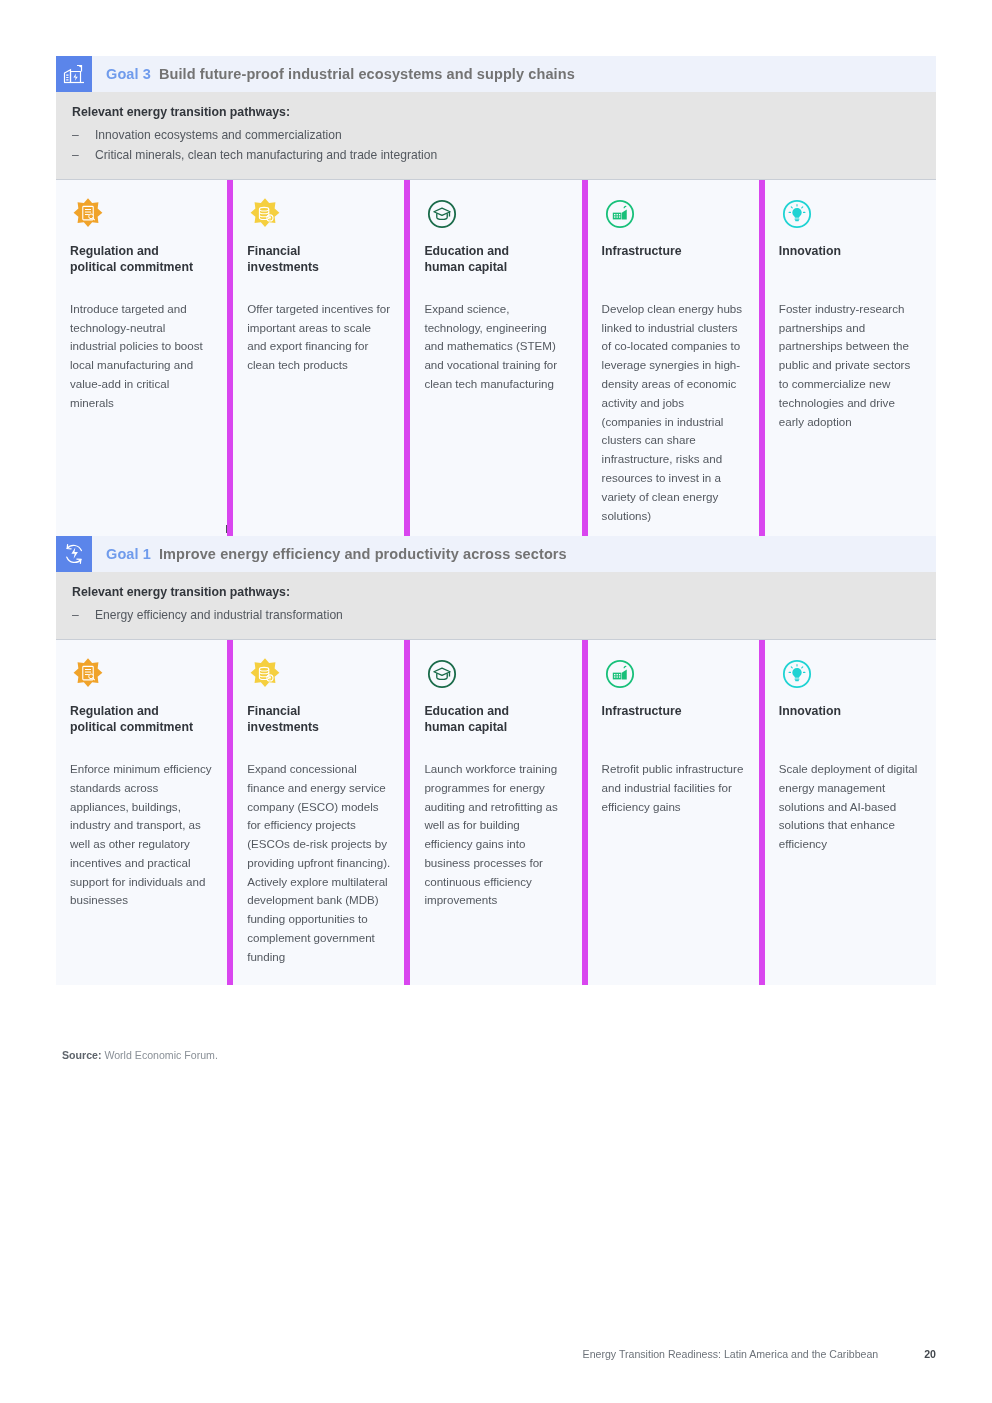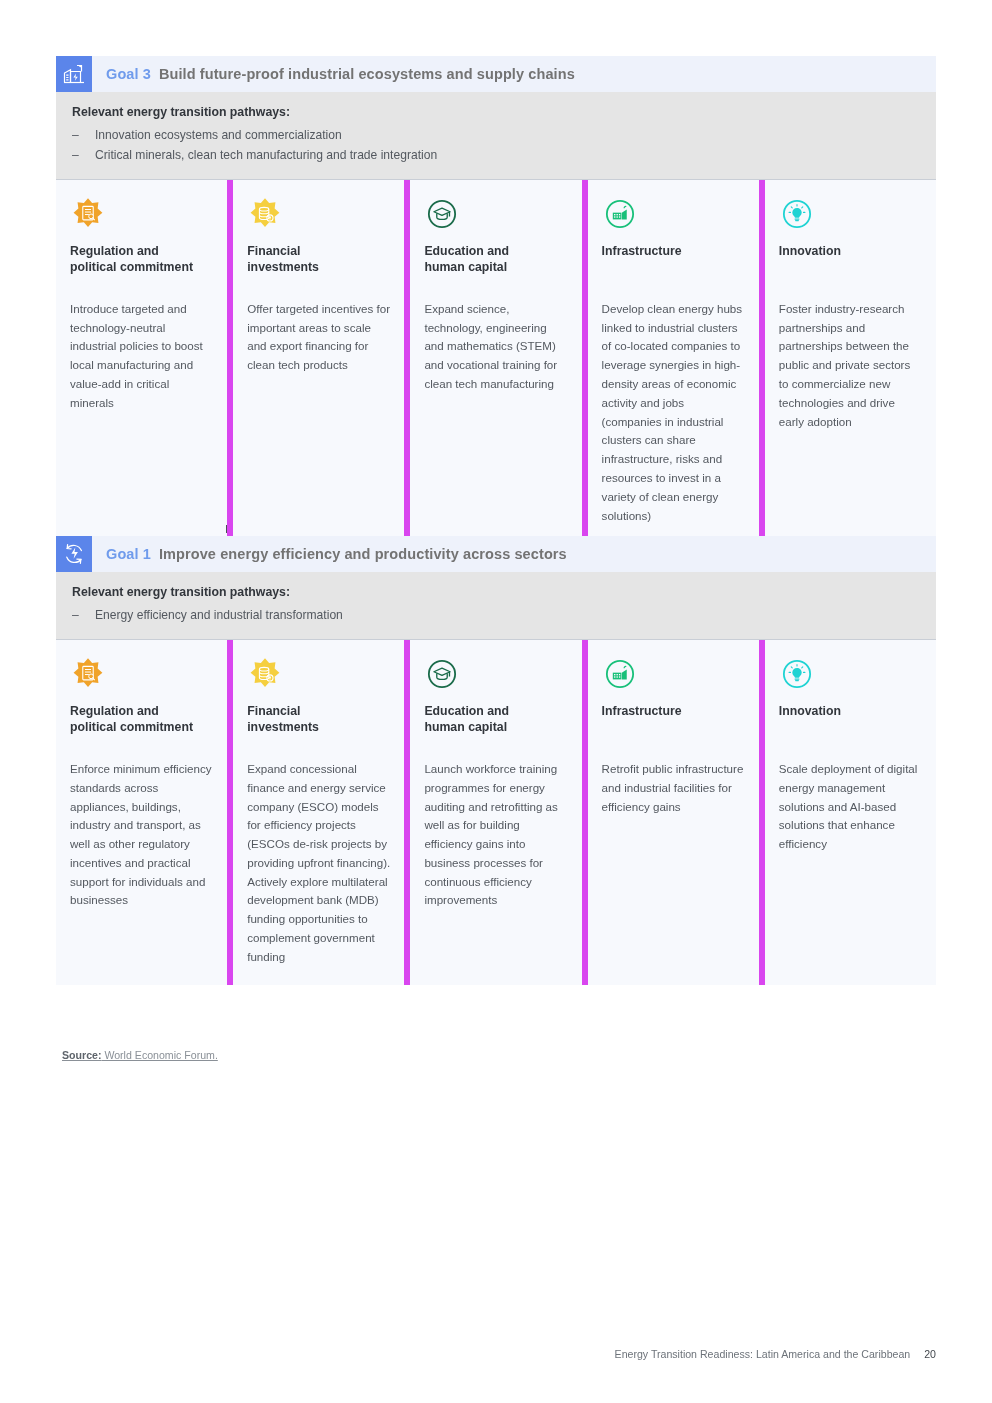--- a/index.html
+++ b/index.html
@@ -140,21 +140,21 @@
   .footer {
     position: absolute;
     right: 56px;
     top: 1348px;
     font-size: 10.6px;
     color: #6d737a;
     display: flex;
     align-items: center;
     gap: 14px;
   }
-  .footer .page-no { color: #43484e; font-weight: normal; }
+  .footer .page-no { color: #43484e; font-weight: bold; margin-left: 32px; }
 
   .tick {
     position: absolute;
     left: 226px;
     top: 525px;
     width: 1px;
     height: 8px;
     background: #4a4f55;
   }
 </style>
@@ -424,21 +424,21 @@
         </div>
         <div class="pillar-name">
           <span>Innovation</span>
         </div>
         <div class="pillar-text">Scale deployment of digital energy management solutions and AI-based solutions that enhance efficiency</div>
       </div>
 
     </div>
   </div>
 
-  <div class="source" id="source-note" style="top: 1049px; text-decoration: underline;">
+  <div class="source" id="source-note" style="top: 1049px;">
     <b>Source:</b><span> World Economic Forum.</span>
   </div>
 
   <div class="footer">
     <span>Energy Transition Readiness: Latin America and the Caribbean</span>
     <span class="page-no">20</span>
   </div>
 
 </div>
 

